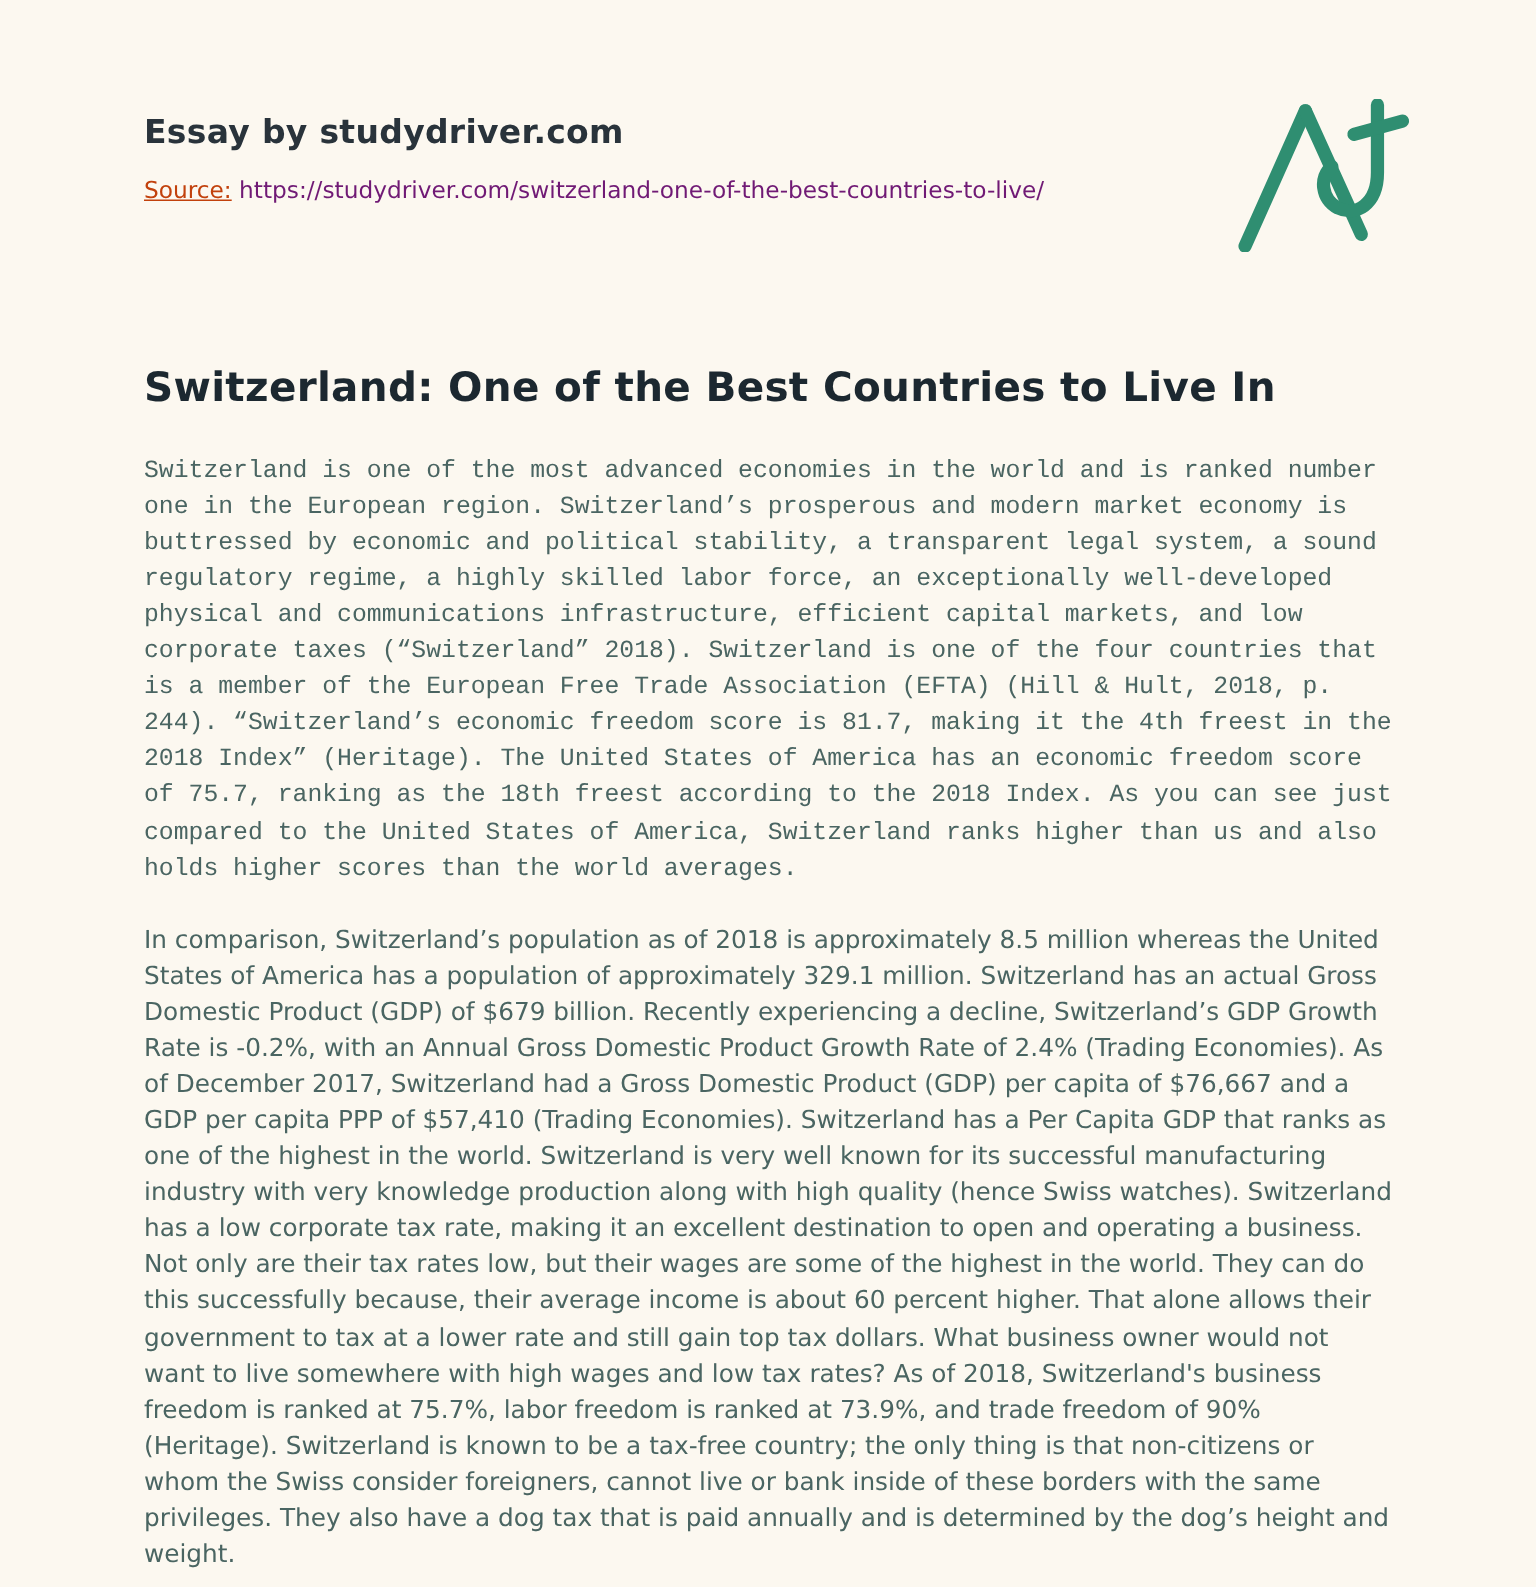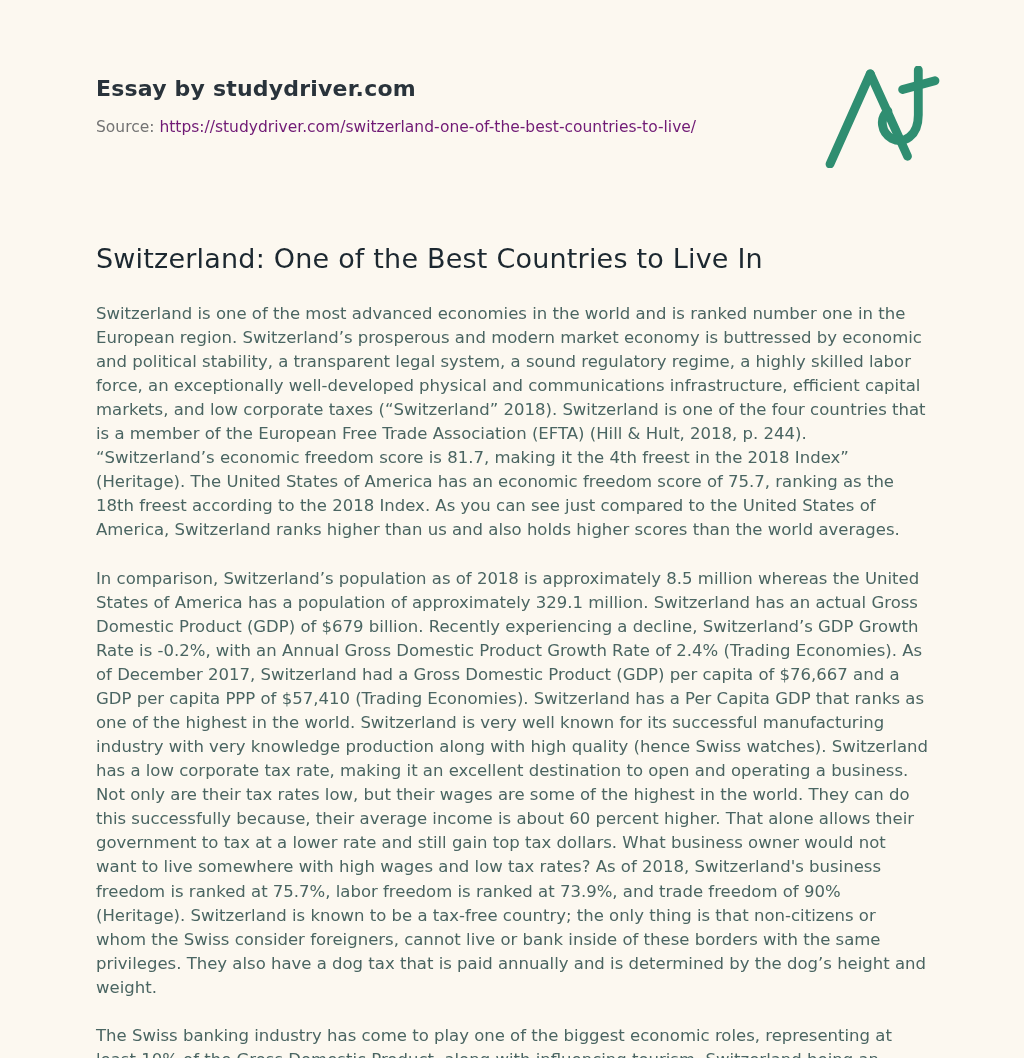--- a/index.html
+++ b/index.html
@@ -25,50 +25,52 @@
     font-size: 22px;
     font-weight: 700;
     color: #29333b;
     letter-spacing: 0.2px;
   }
   .source-line {
     margin-top: 17px;
     font-size: 15.5px;
   }
   .source-label {
-    color: #737373;
+    color: #c2410c;
+    text-decoration: underline;
   }
   .source-link {
     color: #701a75;
     text-decoration: none;
     cursor: pointer;
   }
   .logo {
     position: absolute;
     top: 66px;
     right: 82px;
     width: 118px;
     height: 102px;
   }
   .title {
     margin: 106px 0 0 0;
     font-size: 27px;
-    font-weight: 400;
+    font-weight: 700;
     color: #1c2830;
     letter-spacing: 0.2px;
     line-height: 1.25;
   }
   .article-body p {
     margin: 24px 0 0 0;
     font-size: 16.5px;
     line-height: 1.46;
     color: #4a6562;
   }
   .article-body p:first-of-type {
     margin-top: 26px;
+    font-family: Liberation Mono, monospace;
   }
 </style>
 </head>
 <body>
 
 <div class="page">
 
   <div class="byline">Essay by studydriver.com</div>
 
   <div class="source-line">

